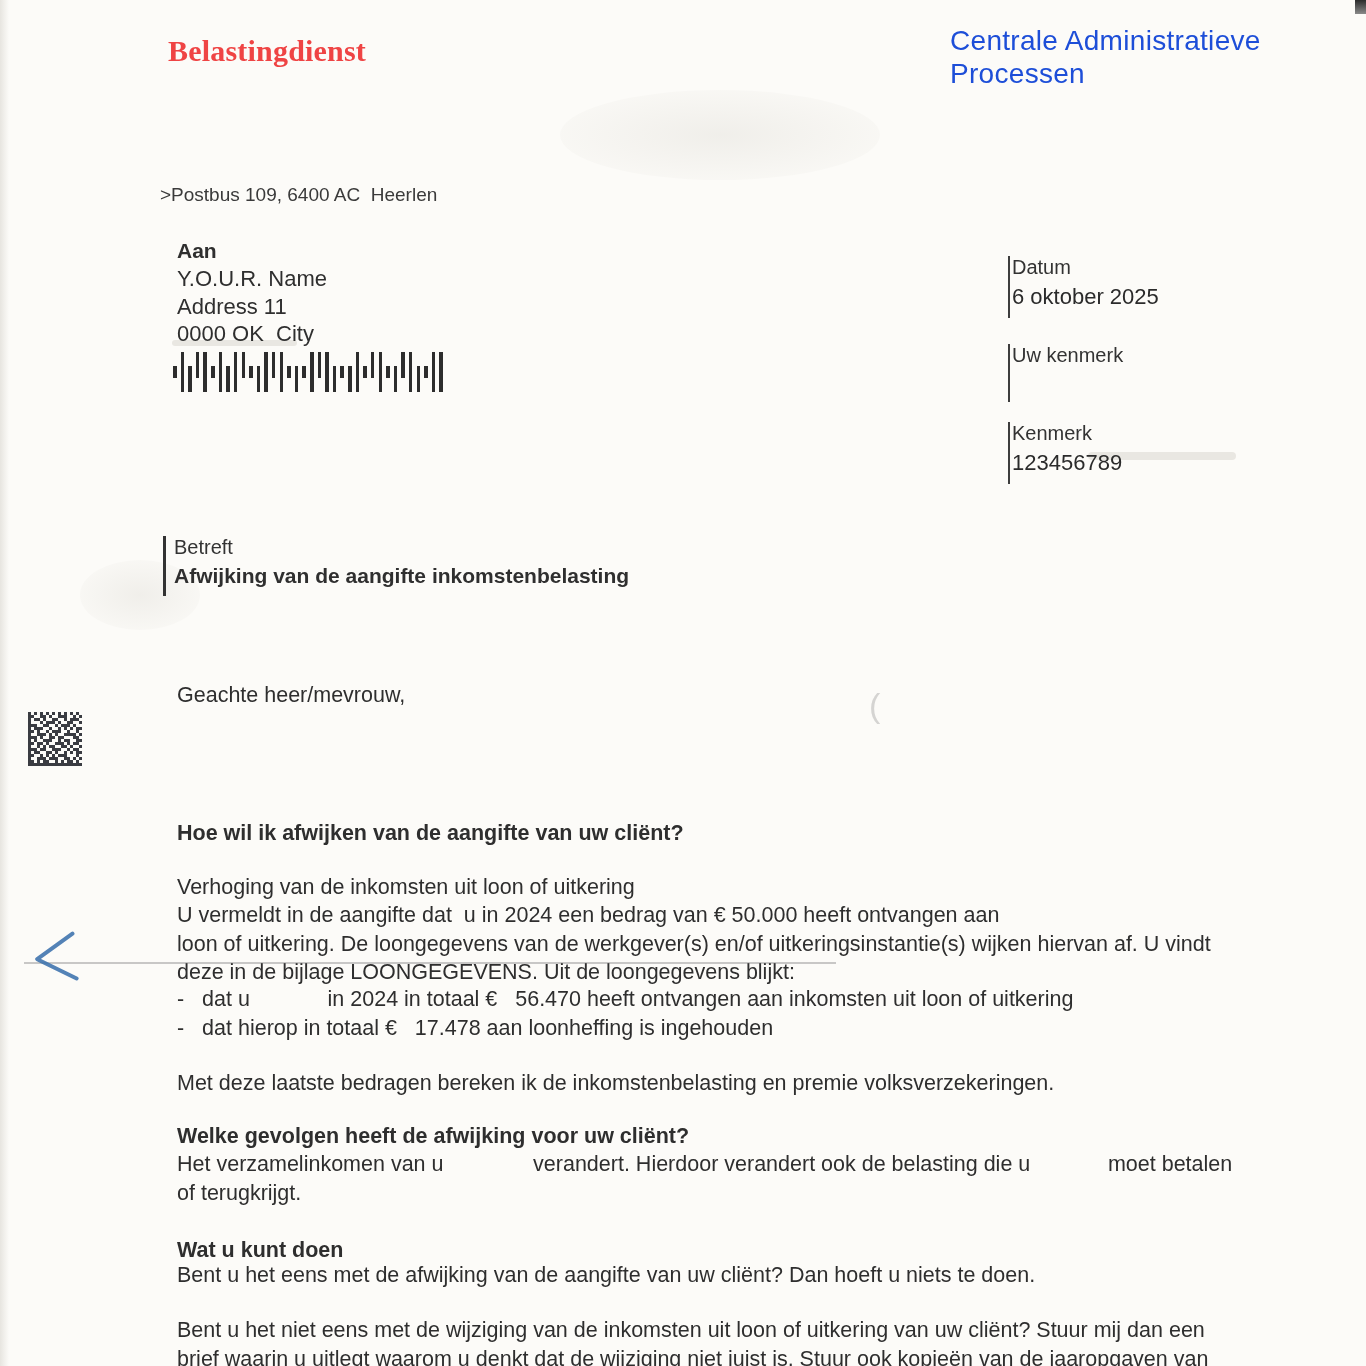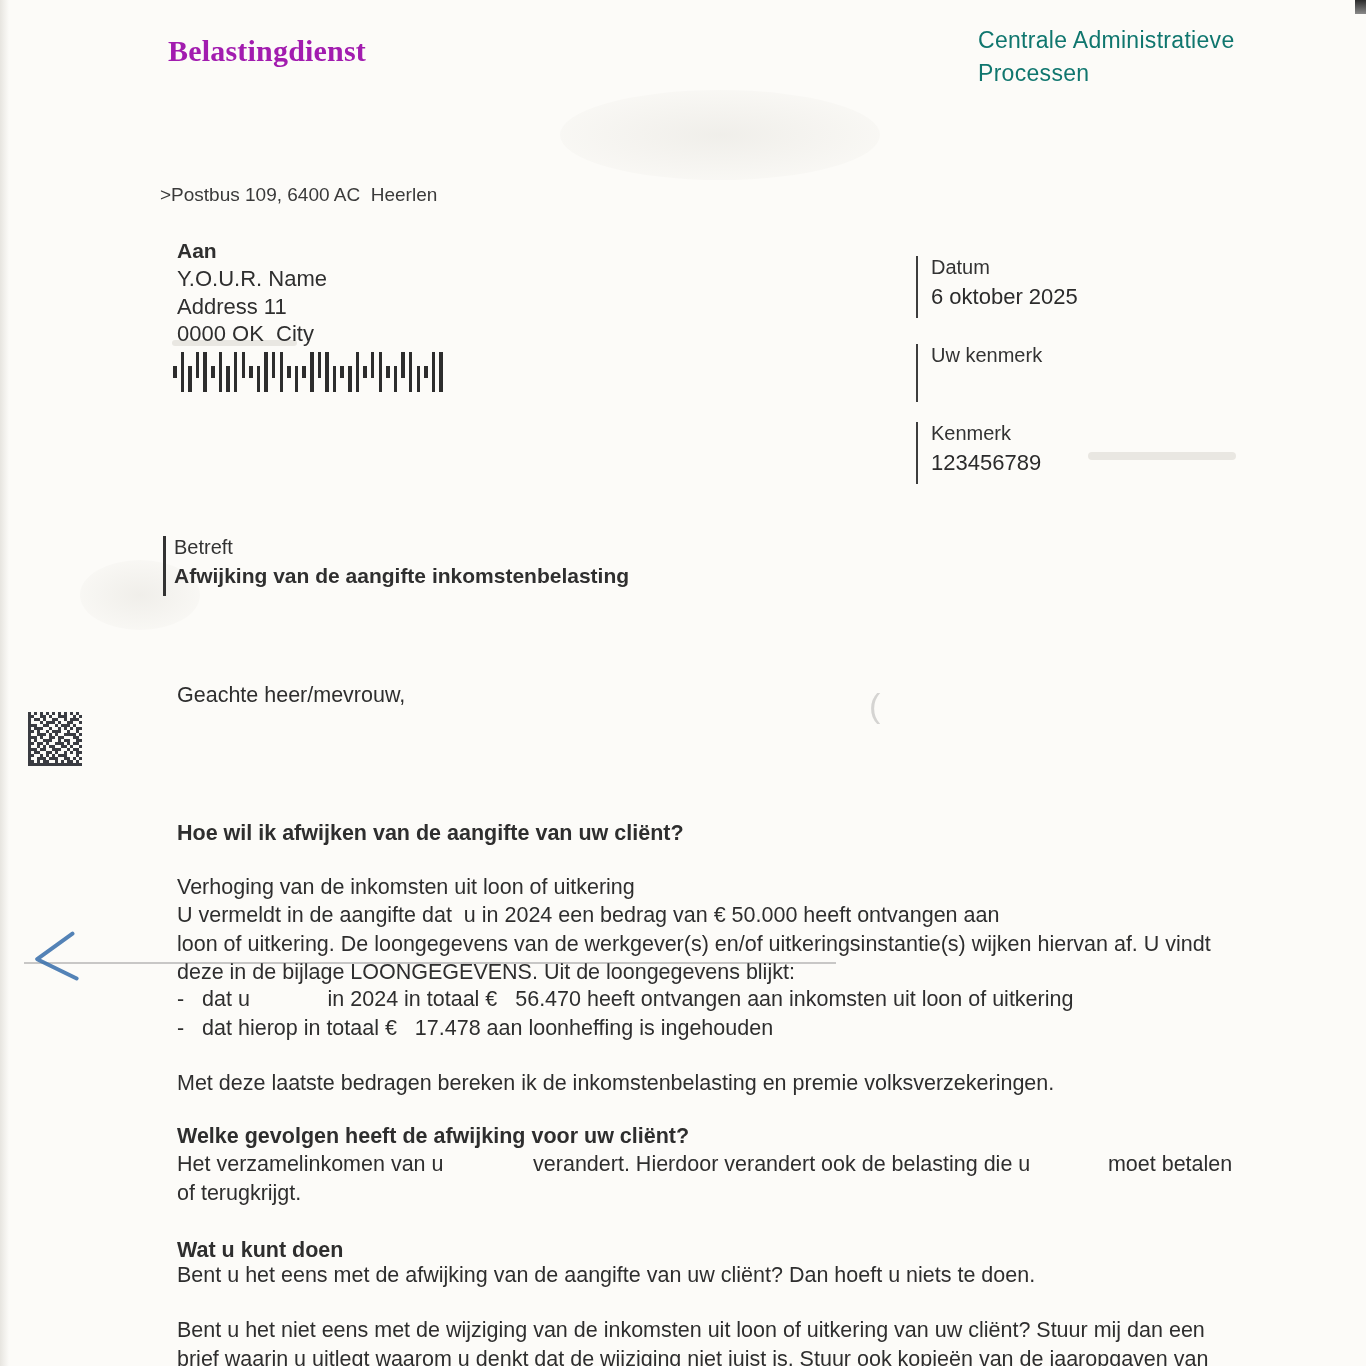--- a/index.html
+++ b/index.html
@@ -35,41 +35,41 @@
   .faint-paren {
     left: 869px; top: 686px; font-size: 34px;
     color: rgba(140,140,140,0.35);
   }
 
   
   .wordmark {
     left: 168px; top: 34px;
     font-family: "Liberation Serif", serif;
     font-weight: bold; font-size: 30px;
-    color: #a21caf; letter-spacing: 0.2px;
+    color: #ef4444; letter-spacing: 0.2px;
   }
   .dept {
-    left: 978px; top: 24px;
-    font-size: 23px; line-height: 33px;
-    color: #0f766e; letter-spacing: 0.3px;
+    left: 950px; top: 24px;
+    font-size: 28px; line-height: 33px;
+    color: #1d4ed8; letter-spacing: 0.3px;
     white-space: pre-line;
   }
 
   
   .return-address { left: 160px; top: 184px; font-size: 19px; color: #3a3a3a; }
   .aan-label { left: 177px; top: 239px; font-size: 21px; font-weight: bold; }
   .recipient { left: 177px; top: 265px; font-size: 22px; }
   .recipient .line { line-height: 27.5px; white-space: pre-wrap; }
   .kix { left: 173px; top: 352px; width: 274px; height: 40px; }
   .kix .bar { position: absolute; width: 3.6px; background: #2d2d2d; }
 
   
   .meta-block {
-    left: 916px; width: 330px;
-    border-left: 2px solid #3d3d3d; padding-left: 13px;
+    left: 1008px; width: 330px;
+    border-left: 2px solid #3d3d3d; padding-left: 2px;
   }
   .meta-label { font-size: 20px; color: #333; }
   .meta-value { font-size: 22px; color: #2b2b2b; margin-top: 5px; }
 
   
   .betreft-block {
     left: 163px; top: 536px; width: 700px; height: 60px;
     border-left: 3px solid #333; padding-left: 8px;
   }
   .betreft-label { font-size: 20px; color: #333; }

